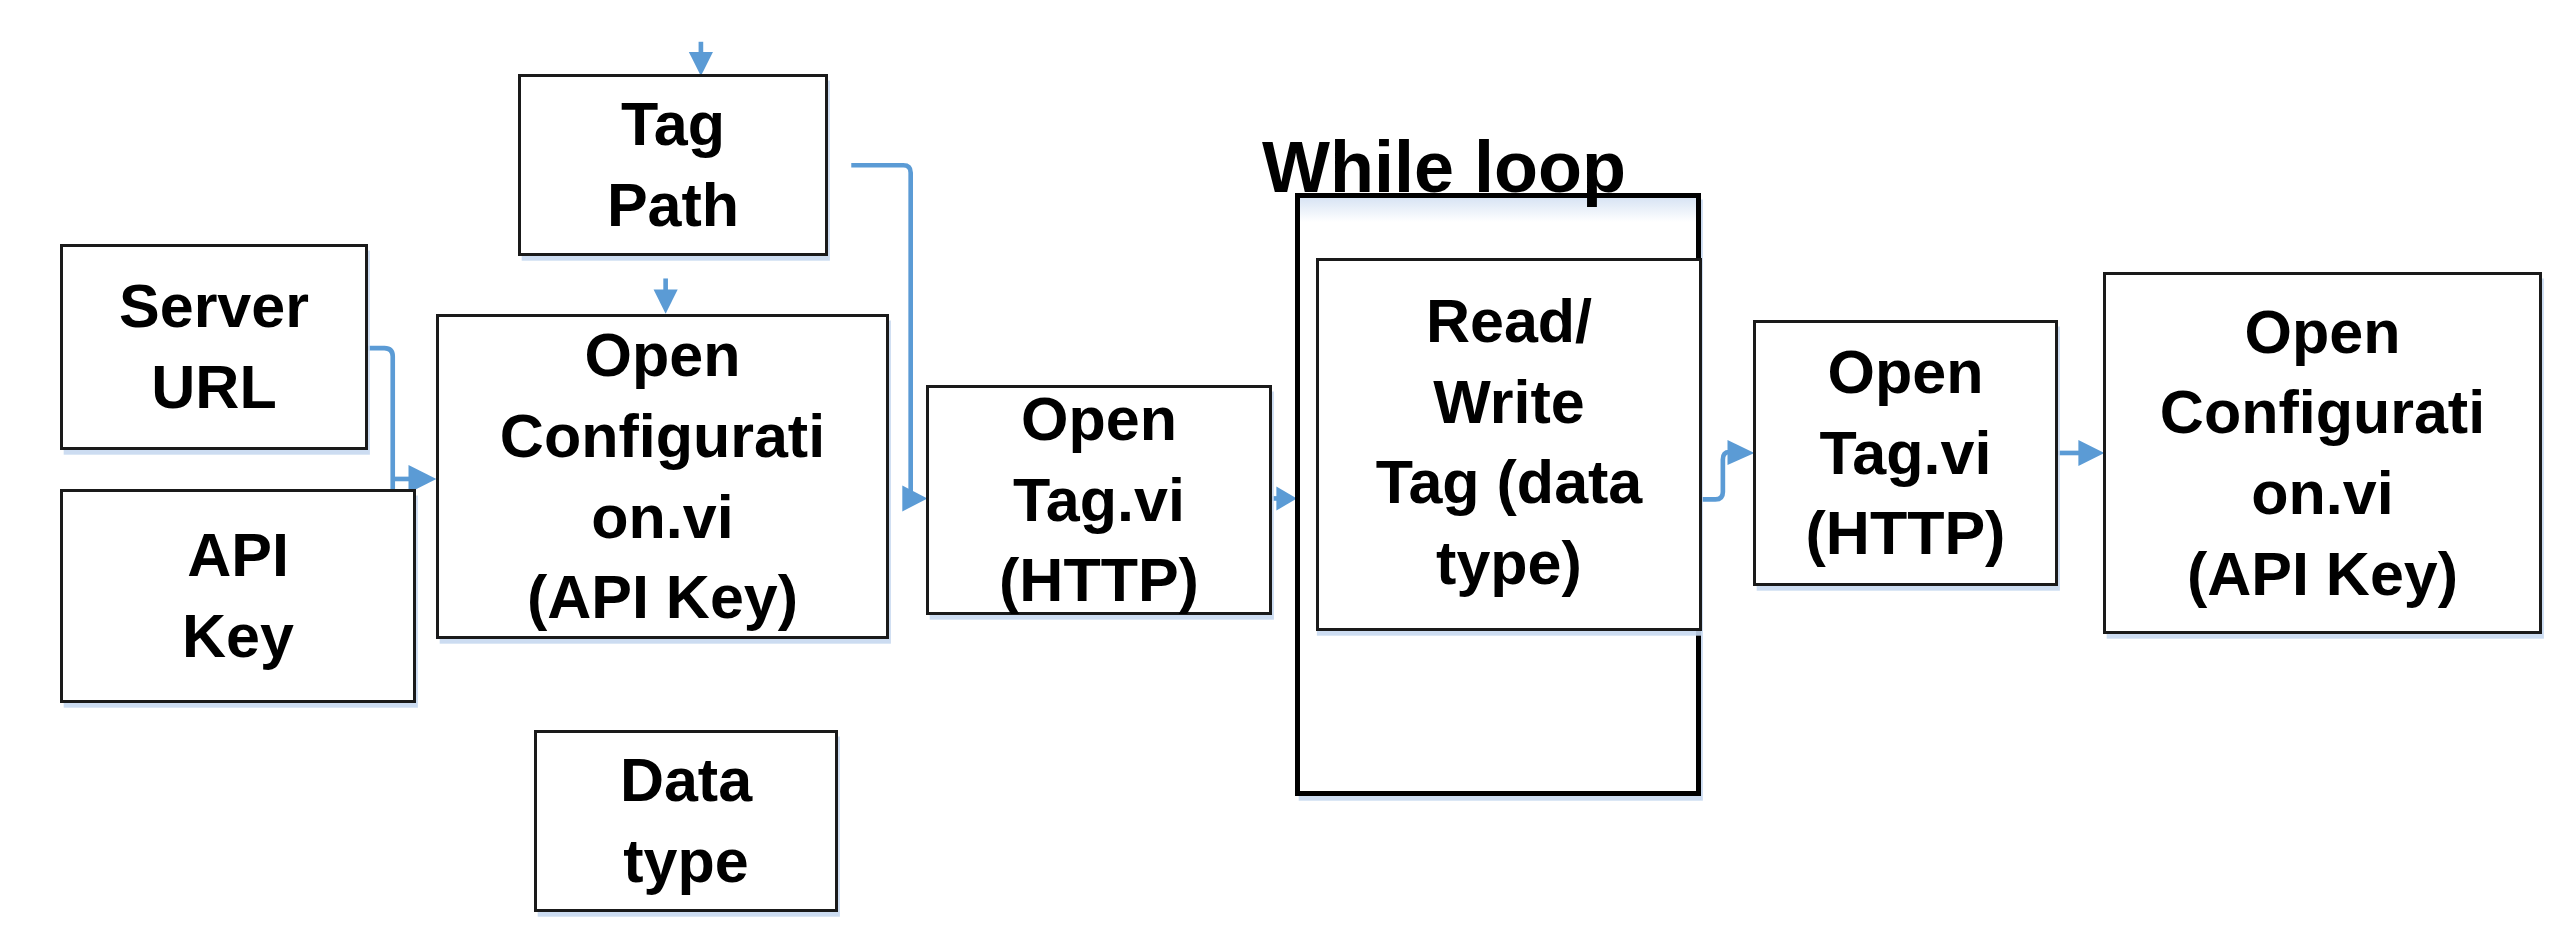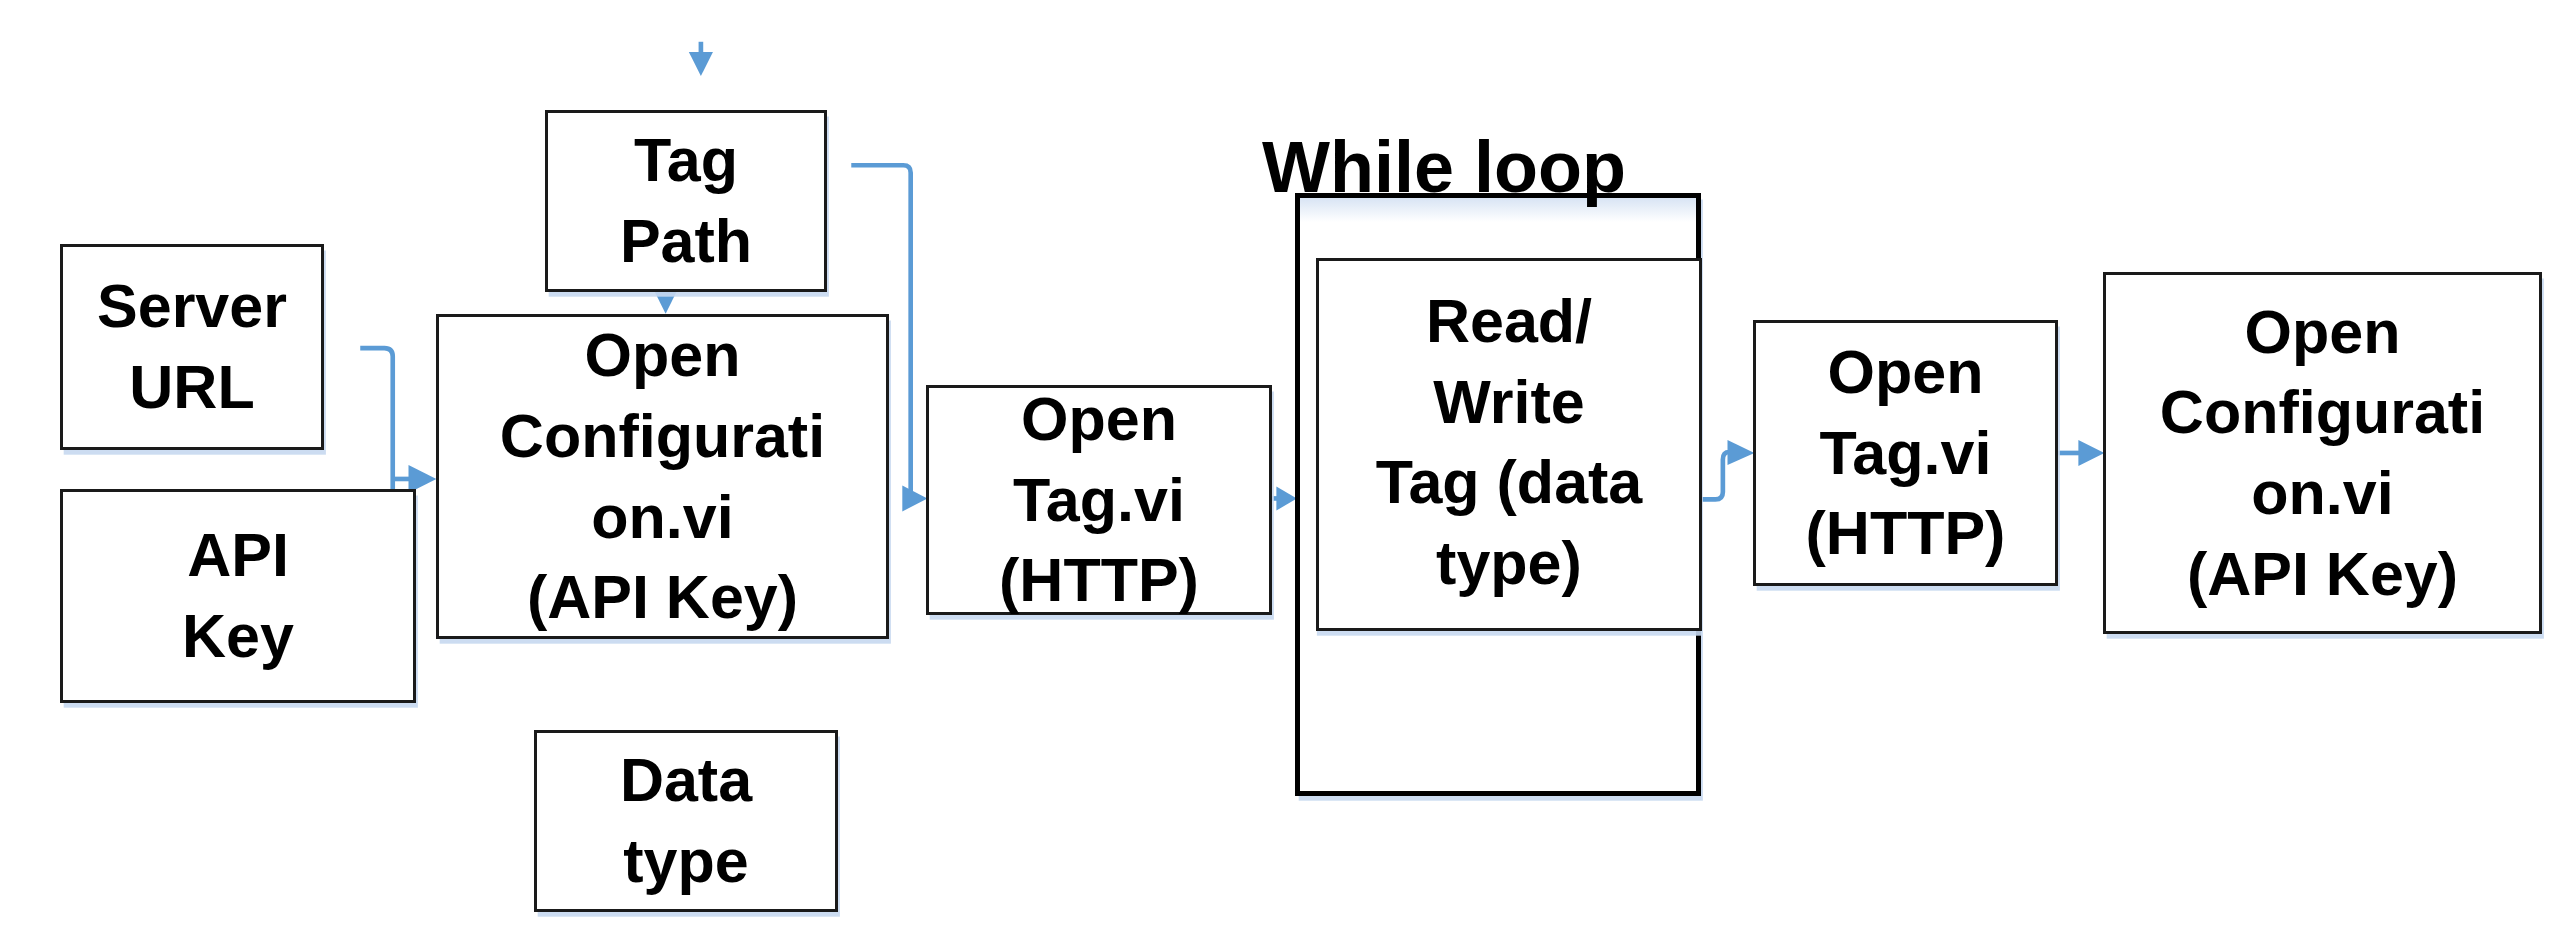--- a/index.html
+++ b/index.html
@@ -21,23 +21,23 @@
     justify-content: center;
     text-align: center;
     font-weight: bold;
     font-size: 61px;
     line-height: 1.32;
     color: #000000;
     white-space: pre-line;
     box-shadow: 2.8px 5.6px 0 -0.9px rgba(199,216,240,0.9);
   }
   
-  #server-url   { left: 60px;   top: 244px; width: 264px; height: 206px; }
+  #server-url   { left: 60px;   top: 244px; width: 308px; height: 206px; }
   #api-key      { left: 60px;   top: 489px; width: 356px; height: 214px; }
-  #tag-path     { left: 545px;  top: 74px;  width: 282px; height: 182px; margin-top: 36px; }
+  #tag-path     { left: 518px;  top: 74px;  width: 310px; height: 182px; }
   #open-config-1{ left: 436px;  top: 314px; width: 453px; height: 325px; }
   #open-tag-1   { left: 926px;  top: 385px; width: 346px; height: 230px; }
   #data-type    { left: 534px;  top: 717px; width: 304px; height: 182px; margin-top: 13px; }
   #open-tag-2   { left: 1753px; top: 320px; width: 305px; height: 266px; }
   #open-config-2{ left: 2103px; top: 272px; width: 439px; height: 362px; }
 
   #while-loop-frame {
     position: absolute;
     box-sizing: border-box;
     left: 1295px; top: 193px; width: 406px; height: 603px;

